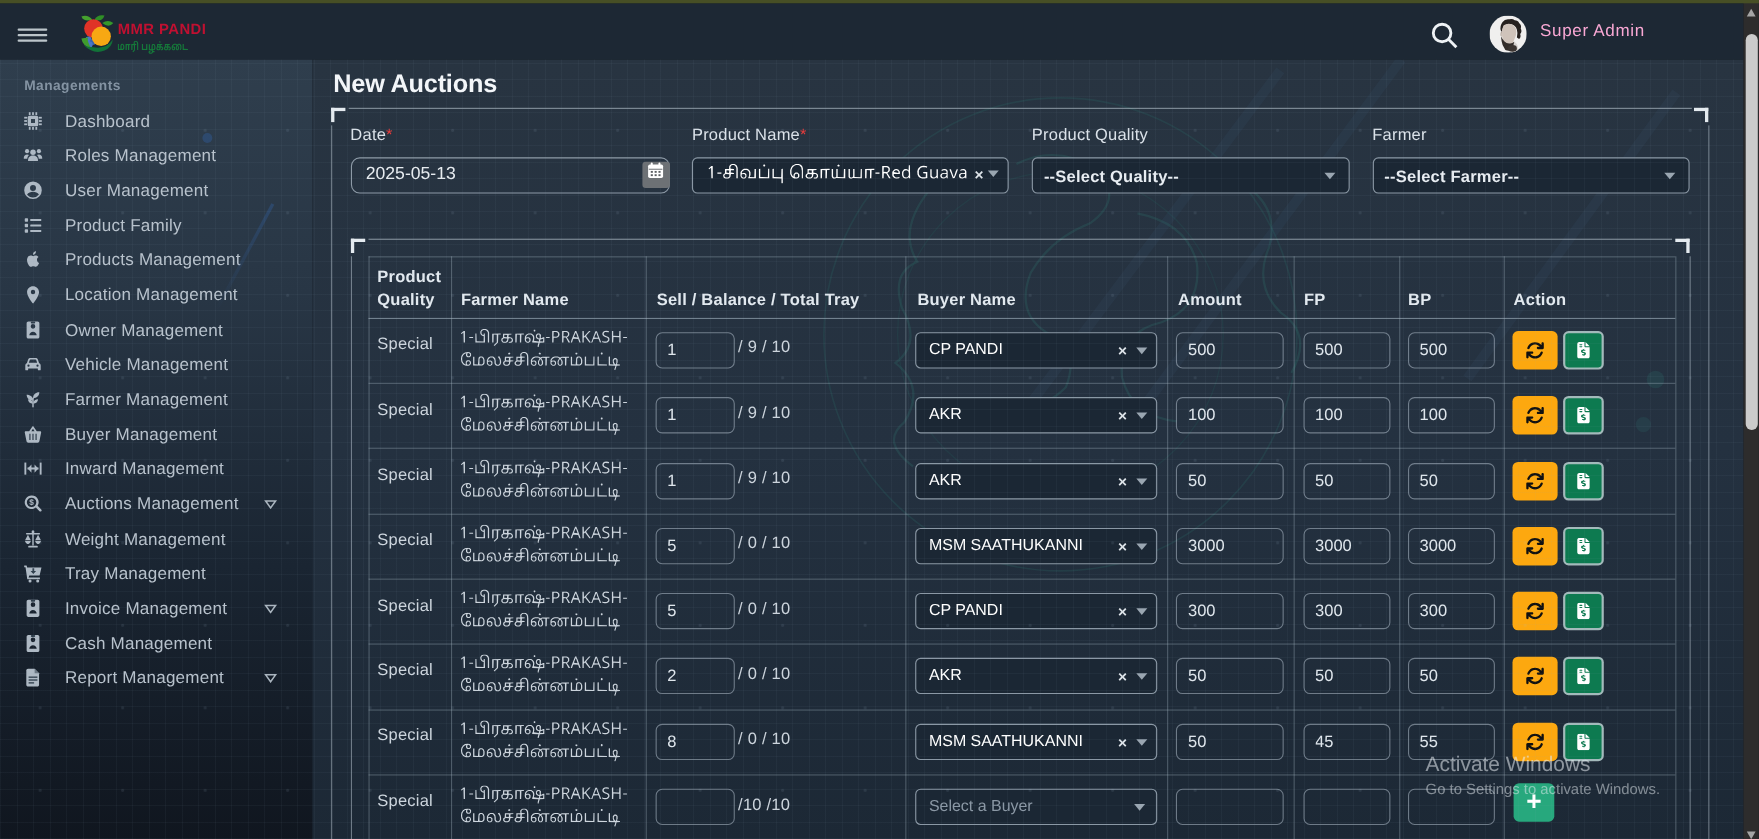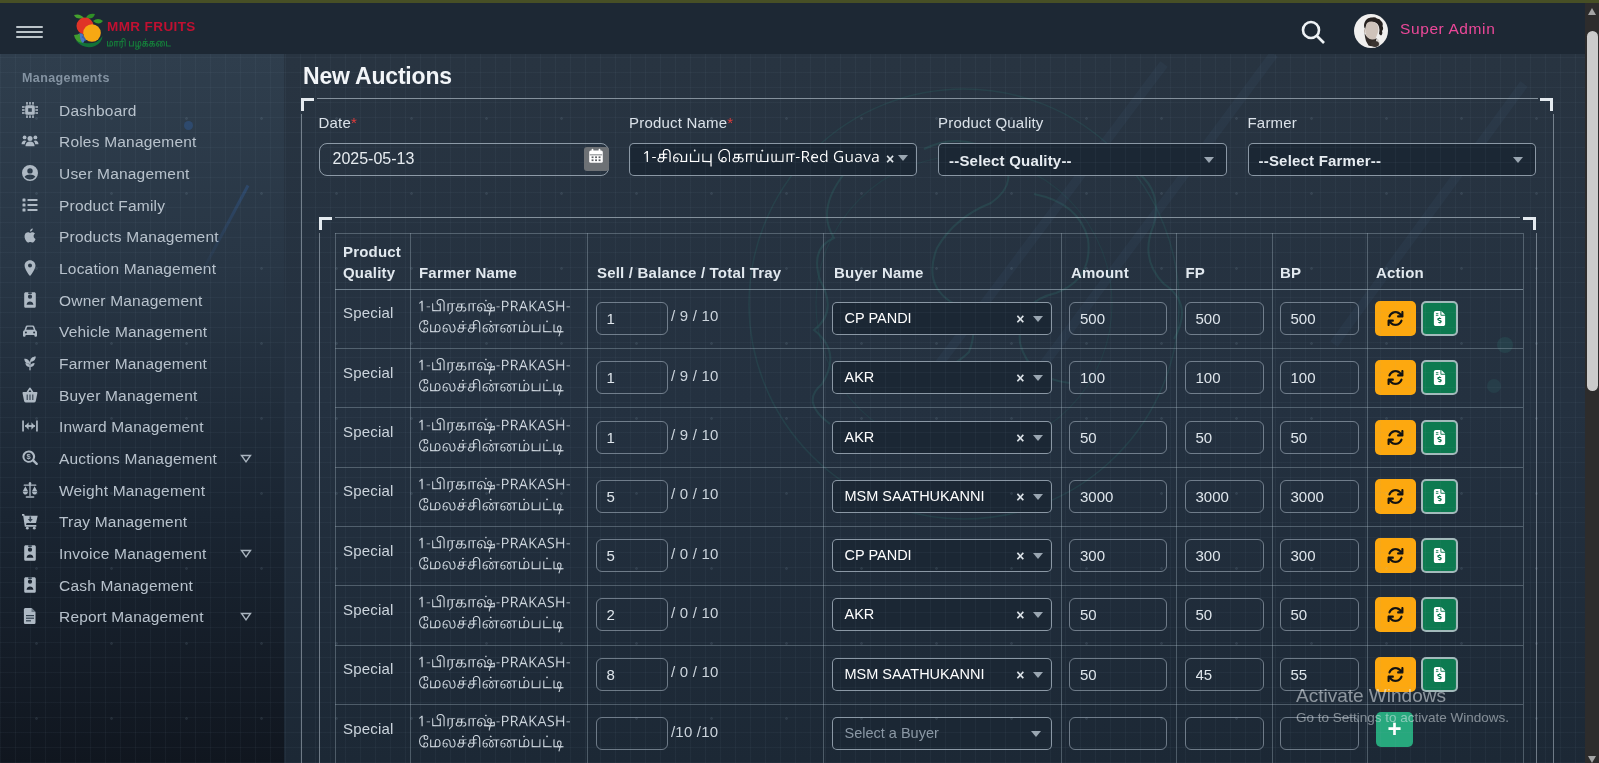--- a/index.html
+++ b/index.html
@@ -7,21 +7,21 @@
 .sbar .thumb {position:absolute;left:1.5px;top:31px;width:11px;height:360px;background:#cbcbcb;border-radius:5.5px}
 .sbar .ua {position:absolute;left:3px;top:8px;width:0;height:0;border-left:4.5px solid transparent;border-right:4.5px solid transparent;border-bottom:7px solid #a5a5a5}
 .sbar .da {position:absolute;left:3px;bottom:0px;width:0;height:0;border-left:4.5px solid transparent;border-right:4.5px solid transparent;border-top:7px solid #a5a5a5}
 .hdr {position:absolute;left:0;top:3px;width:1585px;height:51px;background:#1d2834;z-index:20}
 .ham {position:absolute;left:16px;top:23px;width:27px}
 .ham div {height:2px;background:#bcc5ca;margin-bottom:3px;border-radius:1px}
 .logot {position:absolute;left:107px;top:16px;font-size:13.5px;font-weight:bold;color:#c01031;letter-spacing:.4px}
 .logos {position:absolute;left:107px;top:33px}
 .srch {position:absolute;left:1299px;top:15px}
 .avat {position:absolute;left:1354px;top:11px;width:34px;height:34px;border-radius:50%;overflow:hidden}
-.uname {position:absolute;left:1400px;top:17px;font-size:15.5px;color:#ec4899;letter-spacing:.6px}
+.uname {position:absolute;left:1400px;top:17px;font-size:15.5px;color:#f9a8d4;letter-spacing:.6px}
 .side {position:absolute;left:0;top:54px;width:284px;height:709px;background:linear-gradient(180deg,#2f3e4d 0%,#283645 30%,#1a2532 65%,#10161f 100%)}
 .mgt {position:absolute;left:22px;top:17px;font-size:12.5px;font-weight:bold;color:#8493a2;letter-spacing:.4px}
 .mi {position:absolute;left:0;width:284px;height:31.7px;color:#aeb9c4}
 .mic {position:absolute;left:21px;top:6px}
 .ml {position:absolute;left:59px;top:7px;font-size:15.5px;color:#b8c2cc;letter-spacing:.2px}
 .caret {position:absolute;left:240px;top:11px}
 .main {position:absolute;left:284px;top:54px;width:1301px;height:709px;background:linear-gradient(180deg,#283441 0%,#243140 50%,#1c2835 100%)}
 .grid {position:absolute;left:0;top:54px;width:1585px;height:709px;z-index:4;pointer-events:none;
  background-image:radial-gradient(circle 1.6px at center,rgba(170,195,215,.11) 0 1.1px,transparent 1.6px),repeating-linear-gradient(0deg,rgba(140,165,185,.055) 0 1px,transparent 1px 15px),repeating-linear-gradient(90deg,rgba(140,165,185,.055) 0 1px,transparent 1px 15px);background-size:75px 75px,auto,auto;background-position:-1px 27px,0 0,0 0}
 .content {position:absolute;left:0;top:0;width:1599px;height:763px;z-index:5}
@@ -68,21 +68,21 @@
     <path d="M14 5 Q16 0 23 1 Q21 7 14 5Z" fill="#2f8f27"></path>
     <path d="M21 8 Q26 4 31 8 Q27 13 21 8Z" fill="#35982a"></path>
     <circle cx="13" cy="13" r="8.5" fill="#e03327"></circle>
     <circle cx="8.5" cy="23" r="2.8" fill="#4a76c4"></circle>
         <circle cx="12.5" cy="25" r="2.8" fill="#3a63ae"></circle>
         <circle cx="9.5" cy="27.5" r="2.8" fill="#4a76c4"></circle>
     <circle cx="20" cy="20" r="8.8" fill="#f7a813"></circle>
     <path d="M2 22 Q3 29 11 31 Q7 25 8 21Z" fill="#3f9c2e"></path>
     <path d="M4 28 Q13 37 23 33 Q30 30 30.5 23 Q25 32 13 30 Q8 30 4 28Z" fill="#127238"></path>
   </svg>
-  <div class="logot">MMR FRUITS</div>
+  <div class="logot">MMR PANDI</div>
   <div class="logos"><svg width="64" height="12" viewBox="0 0 8.422 1.188" preserveAspectRatio="none">
           <path d="M7.766 0.297 7.766 0.844 8.406 0.844 8.406 0.750 7.906 0.734 7.906 0.297Z M5.641 0.297 5.641 0.531 5.562 0.594 5.531 0.656 5.531 0.734 5.609 0.828 5.688 0.859 5.875 0.859 5.922 0.844 6.000 0.797 6.031 0.750 6.062 0.609 6.156 0.609 6.219 0.656 6.219 0.719 6.156 0.766 6.078 0.766 6.062 0.797 6.062 0.859 6.234 0.859 6.328 0.797 6.359 0.703 6.328 0.594 6.234 0.531 6.047 0.500 6.062 0.391 6.234 0.391 6.234 0.297Z M5.672 0.656 5.719 0.609 5.922 0.625 5.906 0.703 5.828 0.766 5.734 0.766 5.672 0.719Z M5.766 0.391 5.922 0.406 5.906 0.516 5.750 0.500Z M4.719 0.297 4.703 0.562 4.625 0.625 4.625 0.750 4.672 0.812 4.781 0.859 4.953 0.859 5.062 0.812 5.109 0.766 5.156 0.609 5.250 0.609 5.312 0.672 5.312 0.703 5.281 0.750 5.250 0.766 5.156 0.766 5.156 0.859 5.312 0.859 5.359 0.844 5.422 0.781 5.438 0.750 5.438 0.656 5.422 0.609 5.328 0.531 5.141 0.500 5.156 0.391 5.328 0.391 5.328 0.297Z M4.750 0.672 4.766 0.641 4.812 0.609 5.000 0.625 5.000 0.688 4.953 0.750 4.906 0.766 4.828 0.766 4.797 0.750 4.750 0.703Z M4.859 0.391 5.000 0.406 4.984 0.516 4.844 0.500Z M4.406 0.328 4.328 0.297 4.188 0.297 4.141 0.312 4.078 0.375 4.047 0.516 4.031 0.766 3.859 0.750 3.859 0.312 3.719 0.312 3.719 0.859 4.062 0.875 4.062 0.922 4.109 1.000 4.016 1.078 3.828 1.062 3.828 1.031 3.859 1.000 3.938 1.000 3.922 0.906 3.781 0.922 3.719 0.953 3.688 1.016 3.688 1.062 3.750 1.141 3.828 1.172 4.047 1.172 4.156 1.125 4.219 1.047 4.406 1.031 4.406 0.938 4.250 0.938 4.219 0.922 4.203 0.859 4.312 0.859 4.375 0.844 4.438 0.812 4.500 0.734 4.516 0.688 4.516 0.516 4.469 0.391Z M4.234 0.391 4.297 0.391 4.328 0.406 4.375 0.500 4.375 0.688 4.344 0.734 4.281 0.766 4.188 0.750 4.188 0.469 4.203 0.422Z M2.891 0.297 2.891 0.844 3.547 0.844 3.547 0.297 3.406 0.297 3.391 0.750 3.031 0.734 3.031 0.297Z M0.938 0.297 0.938 0.844 1.078 0.844 1.094 0.391 1.234 0.406 1.234 0.844 1.375 0.844 1.391 0.391 1.516 0.391 1.516 0.297Z M6.453 0.547 6.453 0.688 6.469 0.734 6.547 0.828 6.609 0.859 6.734 0.859 6.812 0.828 6.859 0.781 6.875 0.734 6.875 0.625 6.859 0.594 6.766 0.516 6.594 0.516 6.656 0.438 6.812 0.375 6.922 0.375 7.047 0.422 6.984 0.500 6.953 0.594 6.953 0.719 6.984 0.797 7.078 0.859 7.219 0.859 7.250 0.844 7.328 0.750 7.344 0.688 7.328 0.562 7.266 0.453 7.219 0.406 7.281 0.375 7.359 0.375 7.422 0.406 7.484 0.484 7.500 0.609 7.484 0.703 7.438 0.781 7.438 0.812 7.562 0.844 7.625 0.688 7.625 0.484 7.578 0.375 7.500 0.312 7.406 0.281 7.266 0.281 7.125 0.344 6.969 0.281 6.766 0.281 6.688 0.297 6.594 0.344 6.500 0.438Z M6.594 0.625 6.625 0.609 6.703 0.609 6.750 0.656 6.750 0.719 6.703 0.766 6.641 0.766 6.609 0.750 6.578 0.703Z M7.141 0.484 7.203 0.578 7.203 0.734 7.172 0.766 7.125 0.766 7.078 0.719 7.078 0.594 7.109 0.500Z M0.734 0.359 0.672 0.312 0.578 0.281 0.484 0.281 0.406 0.312 0.359 0.359 0.328 0.438 0.312 0.750 0.141 0.734 0.141 0.297 0.000 0.297 0.000 0.844 0.609 0.844 0.719 0.797 0.750 0.766 0.797 0.656 0.797 0.531 0.781 0.453Z M0.531 0.375 0.594 0.391 0.656 0.484 0.656 0.656 0.641 0.688 0.562 0.750 0.469 0.734 0.469 0.438 0.484 0.406Z M5.047 0.031 4.984 0.062 4.969 0.125 5.016 0.188 5.078 0.188 5.125 0.141 5.109 0.062Z M2.281 0.016 2.219 0.000 2.109 0.000 1.984 0.047 1.922 0.109 1.891 0.297 1.625 0.297 1.625 0.844 1.766 0.844 1.781 0.391 1.938 0.406 1.938 0.812 1.766 0.969 1.781 1.000 1.859 1.047 2.062 0.859 2.078 0.391 2.219 0.391 2.219 0.297 2.047 0.281 2.031 0.250 2.031 0.172 2.125 0.094 2.188 0.094 2.250 0.125 2.297 0.188 2.312 0.234 2.328 0.844 2.453 0.844 2.453 0.234 2.422 0.141 2.391 0.094Z" fill="#157a3a" fill-rule="evenodd"></path>
         </svg></div>
   <svg class="srch" width="28" height="28" viewBox="0 0 28 28" fill="none" stroke="#eef2f5" stroke-width="2.6">
         <circle cx="12" cy="12" r="8"></circle>
         <line x1="18" y1="18" x2="25" y2="25"></line>
       </svg>
   <div class="avat"><svg width="34" height="34" viewBox="0 0 34 34">
     <rect width="34" height="34" fill="#f0efee"></rect>
     <path d="M12 6 Q14 3 18 3.5 Q21 2.5 23 4.5 Q26 4.5 27 7 Q29.5 9 28.5 12 Q30 15 28 17 Q29 20 27 21.5 L25 20 Q26 16 25 13 Q24 9 20 8 Q15 7.5 13 10 Q11.5 12 11.5 15 L10.5 14 Q9 10 12 6Z" fill="#26211f"></path>

